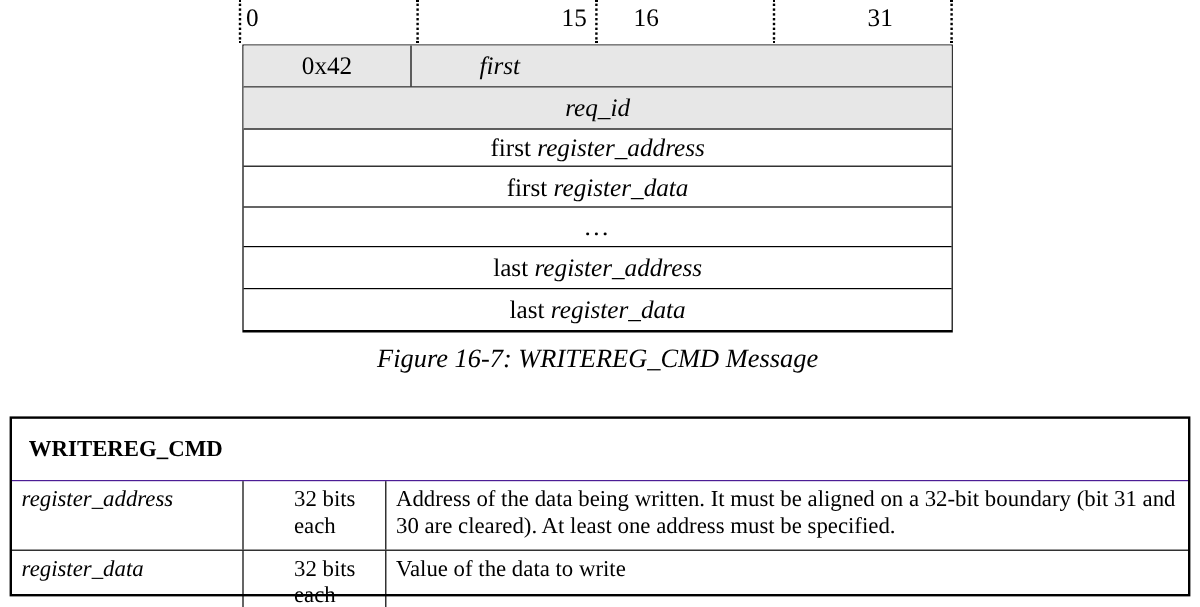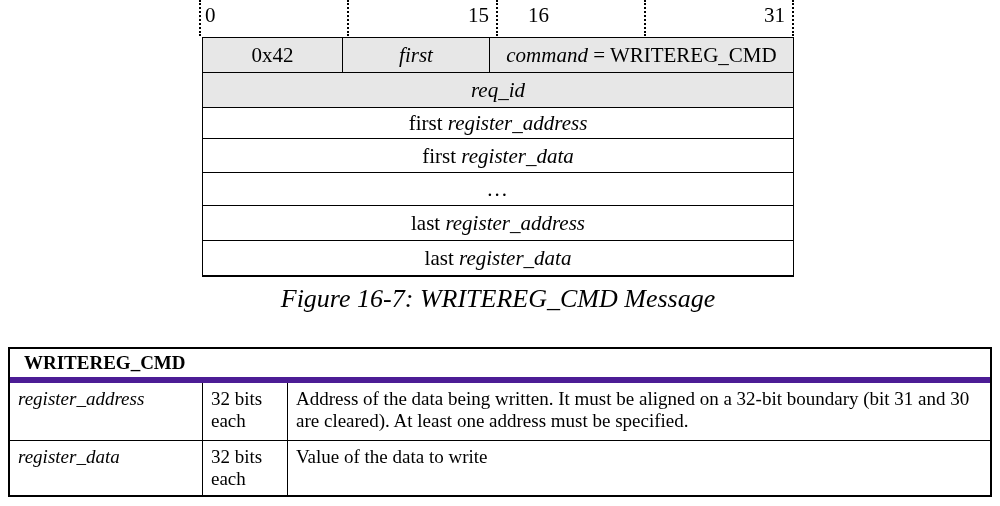--- a/index.html
+++ b/index.html
@@ -59,93 +59,89 @@
   .bcell:last-child { border-right: none; }
   .it { font-style: italic; }
   .pre { white-space: pre; }
 
   .caption {
     position: absolute;
     left: 202px;
     top: 286px;
     width: 592px;
     text-align: center;
-    font-size: 26px;
+    font-size: 22px;
     font-style: italic;
     line-height: 26px;
   }
 
   
   .spec {
     position: absolute;
     left: 8px;
     top: 347px;
     width: 984px;
     height: 150px;
     box-sizing: border-box;
     border: 2px solid #000;
     background: #fff;
     font-size: 19px;
     line-height: 22px;
   }
   .spec-header {
     box-sizing: border-box;
-    height: 34px;
-    border-bottom: 6px solid #4c1d95;
+    height: 52px;
+    border-bottom: 1px solid #4c1d95;
     display: flex;
     align-items: center;
     padding-left: 14px;
     font-weight: bold;
     font-size: 19px;
   }
   .spec-row {
     display: flex;
     box-sizing: border-box;
     border-bottom: 1px solid #000;
   }
   .spec-row:last-child { border-bottom: none; }
   .spec-row.r1 { height: 58px; }
   .spec-row.r2 { height: 54px; }
   .sc {
     box-sizing: border-box;
     padding: 5px 6px 0 8px;
   }
   .sc1 { width: 193px; border-right: 1px solid #000; font-style: italic; }
-  .sc2 { width: 85px;  border-right: 1px solid #000; }
+  .sc2 { width: 85px;  border-right: 1px solid #000; margin-left: 34px; }
   .sc3 { flex: 1; padding-right: 6px; }
 </style>
 </head>
 <body>
 
 <div class="page">
 
   <div>
     <div class="dotline" style="left:199px"></div>
     <div class="dotline" style="left:347px"></div>
     <div class="dotline" style="left:496px"></div>
     <div class="dotline" style="left:644px"></div>
     <div class="dotline" style="left:792px"></div>
     <span class="bitlabel" style="left:205px">0</span>
     <span class="bitlabel" style="left:449px;width:40px;text-align:right">15</span>
     <span class="bitlabel" style="left:528px">16</span>
-    <span class="bitlabel" style="left:745px;width:40px;text-align:right">31</span>
+    <span class="bitlabel" style="left:704px;width:40px;text-align:right">31</span>
   </div>
 
   <div class="bits-table">
 
     <div class="brow shaded" style="height:35px">
       <div class="bcell" style="width:140px">
         <span>0x42</span>
       </div>
       <div class="bcell" style="width:147px">
         <span class="it">first</span>
-      </div>
-      <div class="bcell" style="flex:1">
-        <span class="it">command</span>
-          <span class="pre"> = WRITEREG_CMD</span>
       </div>
     </div>
 
     <div class="brow shaded" style="height:35px">
       <div class="bcell" style="flex:1">
         <span class="it">req_id</span>
       </div>
     </div>
 
     <div class="brow" style="height:31px">

